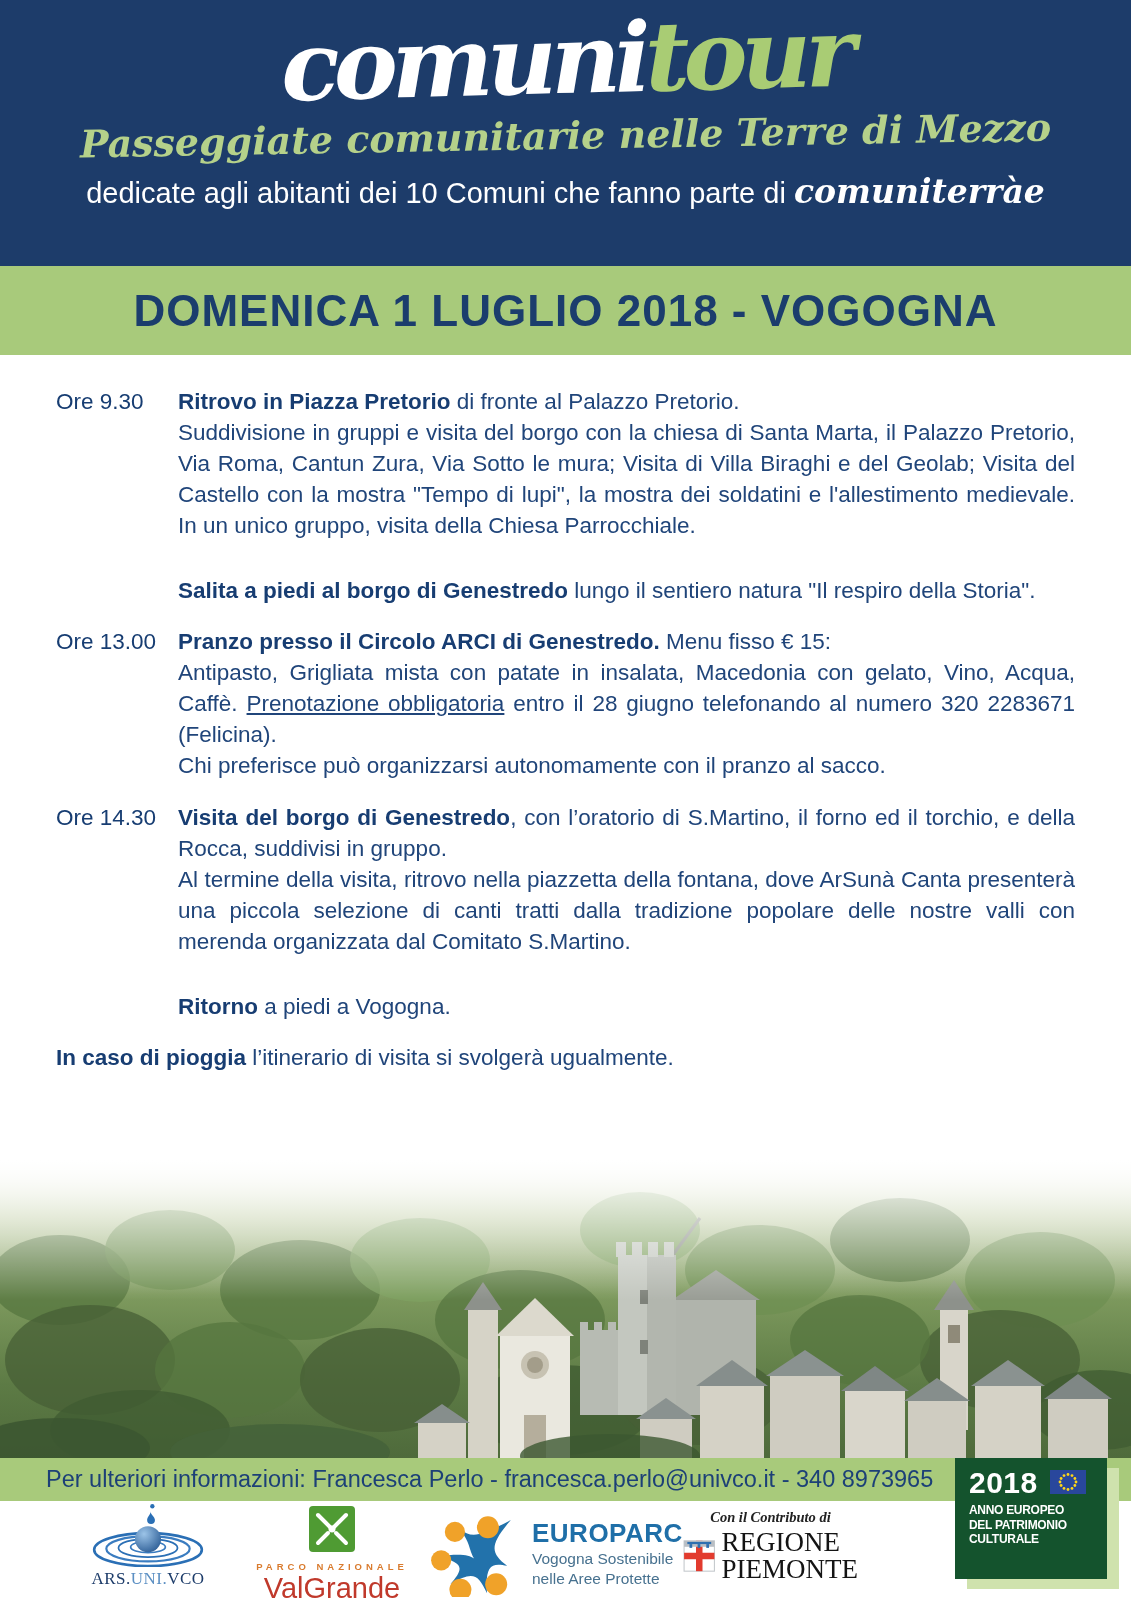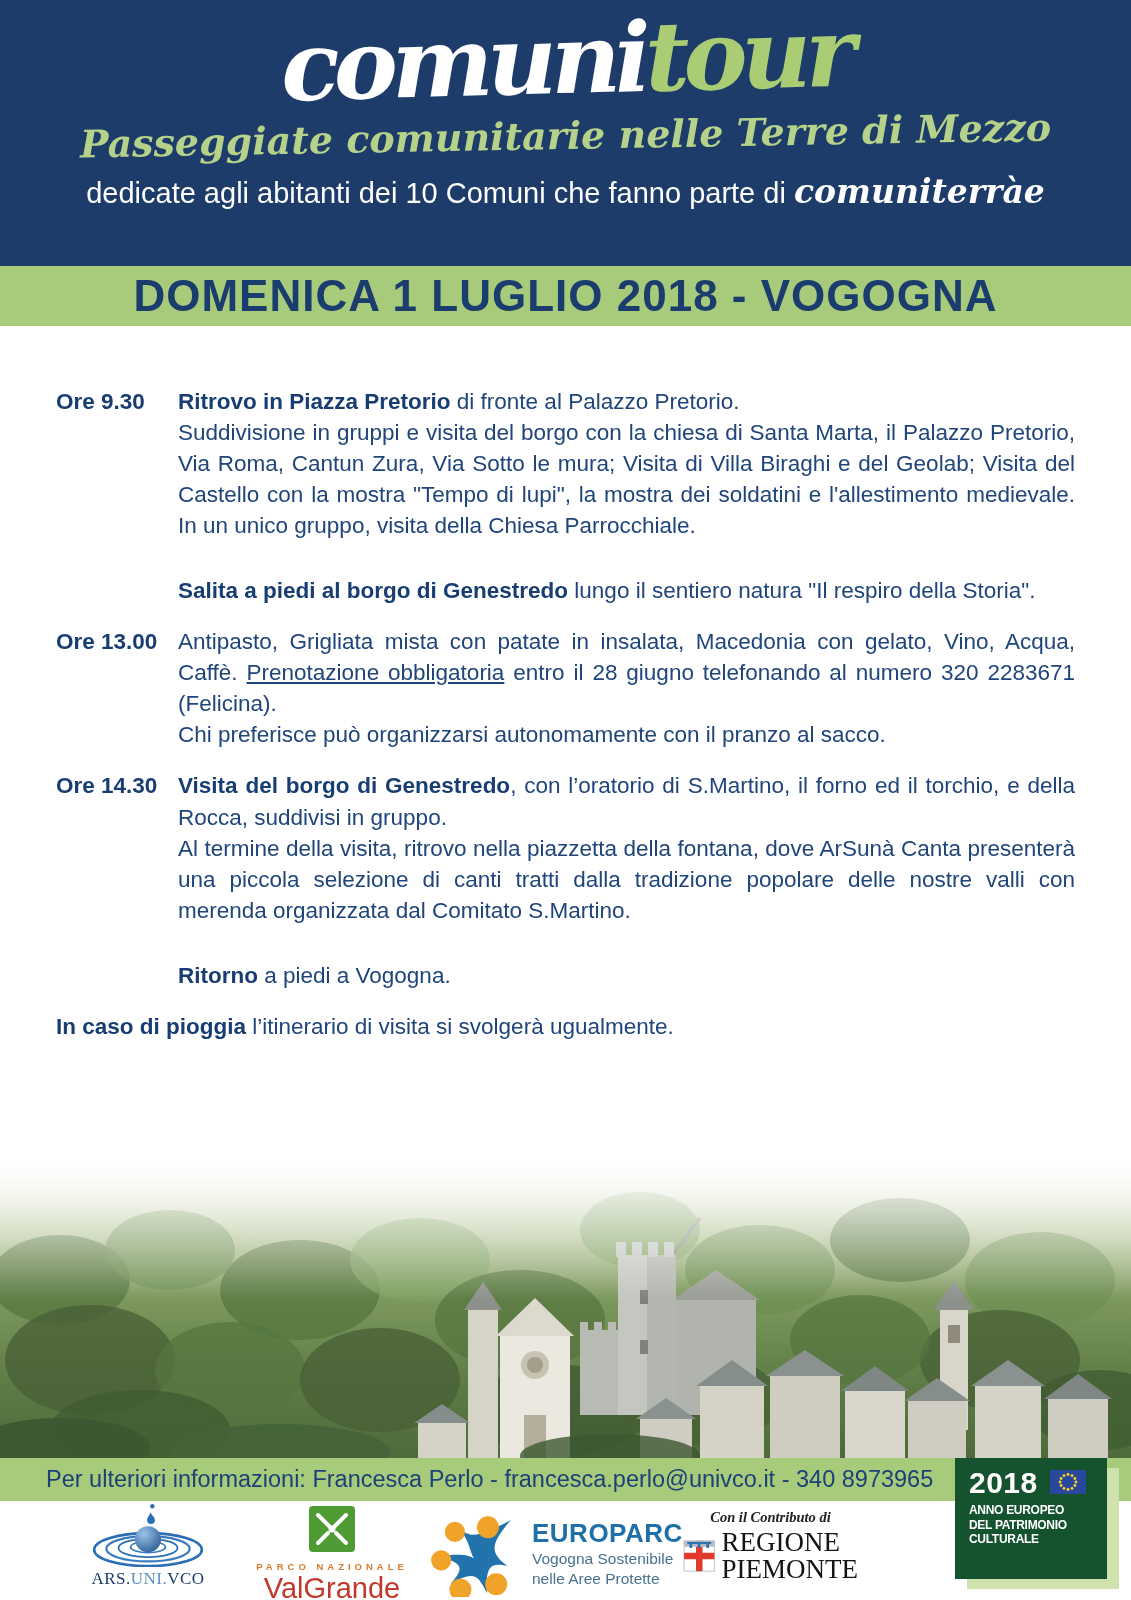--- a/index.html
+++ b/index.html
@@ -19,29 +19,29 @@
   .logo .logo-white { color:#ffffff; }
   .logo .logo-green { color:#a9cc74; }
   .subtitle { font-family:"DejaVu Serif", cursive; font-style:italic; font-weight:bold;
     font-size:38px; color:#b5d18a; letter-spacing:0; margin-top:2px; transform:rotate(-1deg); }
   .tagline { margin-top:14px; font-size:29px; color:#ffffff; font-weight:500; }
   .tagline .script-word { font-family:"DejaVu Serif", cursive; font-style:italic; font-weight:bold;
     font-size:33px; margin-left:8px; }
 
   
   .banner {
-    position:absolute; top:266px; left:0; width:1131px; height:60px;
+    position:absolute; top:266px; left:0; width:1131px; height:89px;
     background:#a8ca7b; display:flex; align-items:center; justify-content:center;
   }
   .banner-title { color:#1b3d6d; font-weight:bold; font-size:44px; letter-spacing:1px; }
 
   
   .main { position:absolute; top:340px; left:0; width:1131px; height:820px; padding:46px 56px 0 56px; overflow:hidden; }
   .row { display:flex; margin-bottom:20px; }
-  .time { width:122px; flex-shrink:0; font-weight:bold; color:#173d72; font-size:22.5px; line-height:1.38; }
+  .time { width:122px; flex-shrink:0; font-weight:normal; color:#173d72; font-size:22.5px; line-height:1.38; }
   .content { flex:1; color:#20457a; font-size:22.5px; line-height:1.38; text-align:justify; }
   .content p { margin:0; }
   .content .gap { margin-top:34px; }
   .content strong, .rain strong { color:#173d72; }
   .uline { text-decoration:underline; }
   .rain { color:#20457a; font-size:22.5px; line-height:1.38; margin-top:10px; }
 
   .booking { text-align:center; margin-top:52px; font-weight:bold; font-size:25px; }
   .booking .chev { color:#79b544; margin:0 10px; }
   .booking .book-text { color:#1c4077; border-bottom:2px solid #1c4077; padding-bottom:3px; }
@@ -113,20 +113,21 @@
       <div class="content">
         <p><strong>Ritrovo in Piazza Pretorio</strong><span> di fronte al Palazzo Pretorio.</span></p>
         <p>Suddivisione in gruppi e visita del borgo con la chiesa di Santa Marta, il Palazzo Pretorio, Via Roma, Cantun Zura, Via Sotto le mura; Visita di Villa Biraghi e del Geolab; Visita del Castello con la mostra "Tempo di lupi", la mostra dei soldatini e l'allestimento medievale. In un unico gruppo, visita della Chiesa Parrocchiale.</p>
         <p class="gap"><strong>Salita a piedi al borgo di Genestredo</strong><span> lungo il sentiero natura "Il respiro della Storia".</span></p>
       </div>
     </div>
 
     <div class="row">
       <div class="time">Ore 13.00</div>
       <div class="content">
+        <p><strong>Pranzo presso il Circolo ARCI di Genestredo.</strong><span> Menu fisso € 15:</span></p>
         <p><span>Antipasto, Grigliata mista con patate in insalata, Macedonia con gelato, Vino, Acqua, Caffè. </span><span class="uline">Prenotazione obbligatoria</span><span> entro il 28 giugno telefonando al numero 320 2283671 (Felicina).</span></p>
         <p>Chi preferisce può organizzarsi autonomamente con il pranzo al sacco.</p>
       </div>
     </div>
 
     <div class="row">
       <div class="time">Ore 14.30</div>
       <div class="content">
         <p><strong>Visita del borgo di Genestredo</strong><span>, con l’oratorio di S.Martino, il forno ed il torchio, e della Rocca, suddivisi in gruppo.</span></p>
         <p>Al termine della visita, ritrovo nella piazzetta della fontana, dove ArSunà Canta presenterà una piccola selezione di canti tratti dalla tradizione popolare delle nostre valli con merenda organizzata dal Comitato S.Martino.</p>

